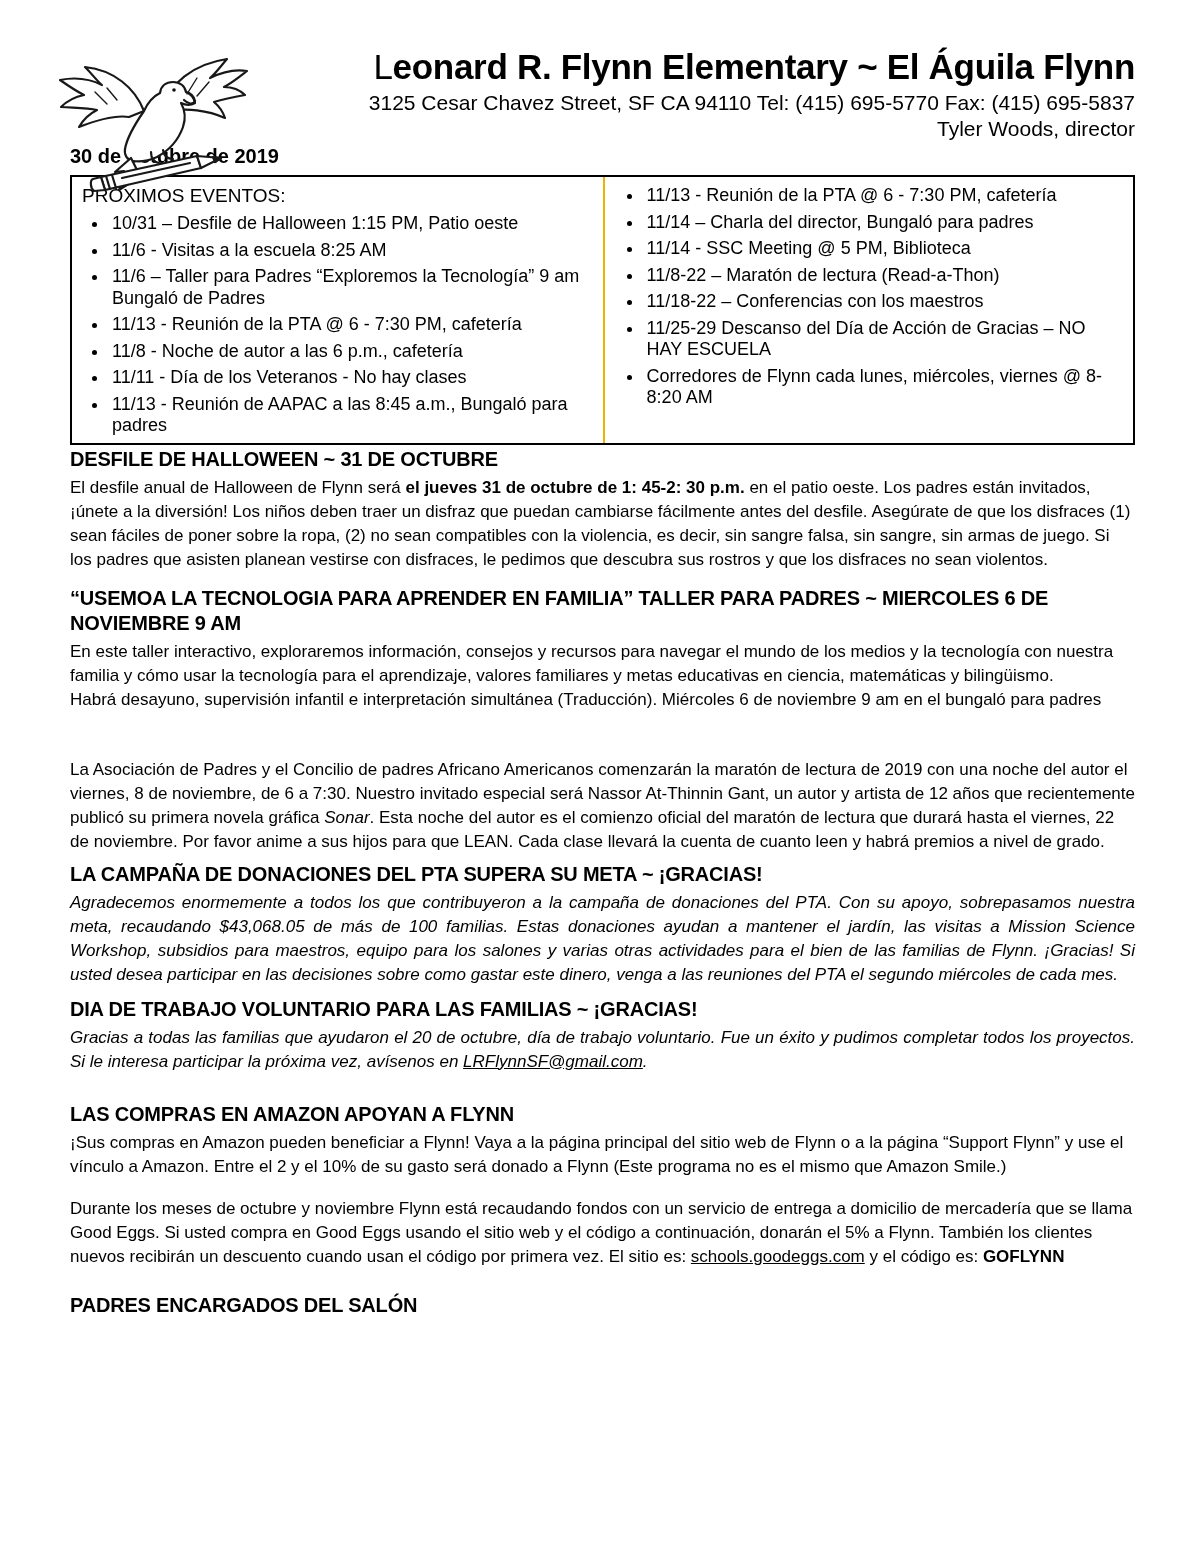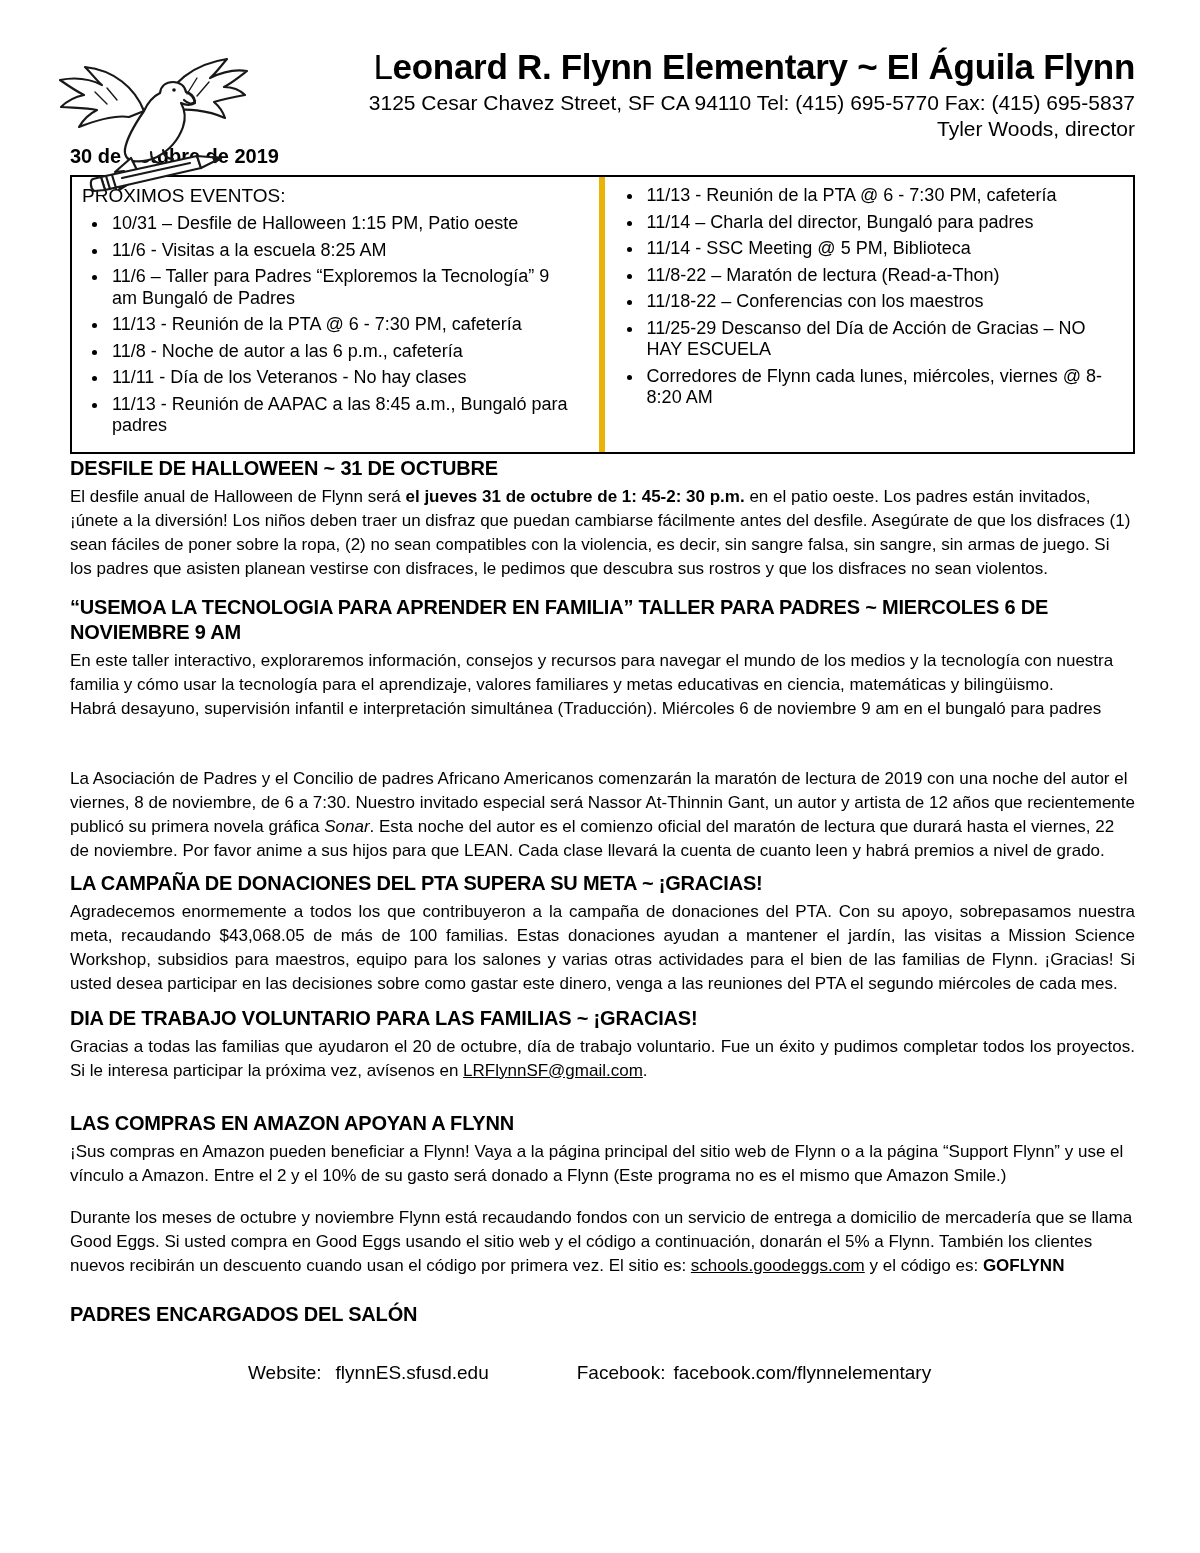--- a/index.html
+++ b/index.html
@@ -13,30 +13,30 @@
   .logo{position:absolute;left:46px;top:48px;width:212px;height:148px;z-index:2;}
   .head-text{text-align:right;}
   h1.school-title{font-size:35px;line-height:42px;margin:0;font-weight:bold;letter-spacing:-0.3px;}
   h1.school-title .thinL{font-weight:400;}
   .addr{font-size:21px;line-height:27px;margin-top:1px;}
   .director{font-size:21px;line-height:26px;}
   .date{font-size:20px;font-weight:bold;line-height:24px;margin-top:2px;}
   
   .events{display:flex;border:2px solid #000;margin-top:7px;}
   .events .cell{box-sizing:border-box;}
-  .cell-left{width:50.2%;border-right:6px solid #eab308;padding:6px 22px 10px 10px;}
+  .cell-left{width:50.2%;border-right:2px solid #eab308;padding:6px 22px 1px 10px;}
   .cell-right{width:49.8%;padding:8px 30px 10px 12px;}
   .events-title{font-size:19px;line-height:25px;}
   .events ul{margin:5px 0 0;padding-left:27px;list-style:disc;}
   .cell-right ul{margin-top:0;}
   .events li{font-size:18px;line-height:21.5px;margin-bottom:5px;padding-left:3px;}
   
   .sec h2{font-size:20px;line-height:25px;margin:0 0 4px;letter-spacing:-0.2px;}
   p.body{font-size:17px;line-height:24px;margin:0;}
-  .justify{text-align:justify;}
+  .justify{text-align:justify;font-style:italic;}
   .b{font-weight:bold}.i{font-style:italic}.u{text-decoration:underline}
   .mt-2{margin-top:2px}.mt-8{margin-top:8px}.mt-10{margin-top:10px}.mt-14{margin-top:14px}
   .mt-18{margin-top:18px}.mt-24{margin-top:24px}.mt-28{margin-top:28px}.mt-46{margin-top:46px}
   
   .footer{margin-top:34px;font-size:19px;line-height:24px;white-space:nowrap;}
   .footer .web{margin-left:178px;}
   .footer .web-val{margin-left:14px;}
   .footer .fb{margin-left:88px;}
   .footer .fb-val{margin-left:8px;}
 </style>
@@ -133,17 +133,14 @@
   </section>
 
   <section class="sec mt-18">
     <p class="body"><span>Durante los meses de octubre y noviembre Flynn está recaudando fondos con un servicio de entrega a domicilio de mercadería que se llama  Good Eggs. Si usted compra en Good Eggs usando el sitio web y el código a continuación, donarán el 5% a Flynn. También los clientes nuevos recibirán un descuento cuando usan el código por primera vez. El sitio es: </span><span class="u">schools.goodeggs.com</span><span>  y el código es: </span><span class="b">GOFLYNN</span></p>
   </section>
 
   <section class="sec mt-24">
     <h2>PADRES ENCARGADOS DEL SALÓN</h2>
   </section>
 
-  <div class="footer">
-    <span class="web">Website:</span><span class="web-val">flynnES.sfusd.edu</span><span class="fb">Facebook:</span><span class="fb-val">facebook.com/flynnelementary</span>
-  </div>
 
 </div>
 
 </body></html>

